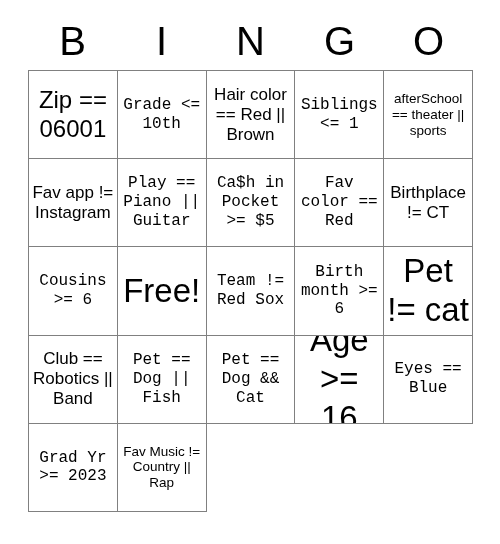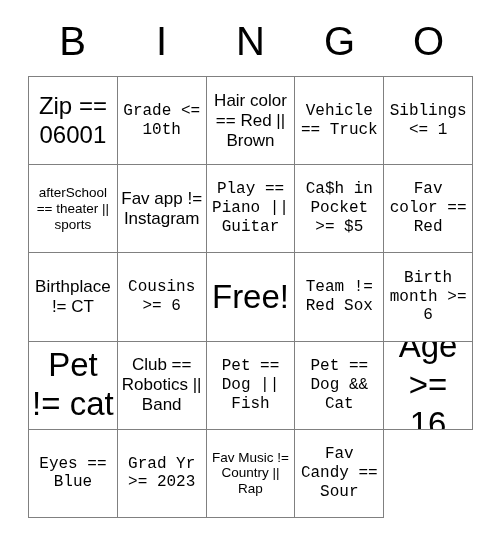--- a/index.html
+++ b/index.html
@@ -36,21 +36,21 @@
     justify-content: center;
     font-size: 40px;
     line-height: 1;
     font-weight: 400;
     letter-spacing: 0px;
     color: #000000;
   }
   #grid {
     position: absolute;
     left: 28px;
-    top: 76px;
+    top: 70px;
     width: 445px;
     height: 442px;
     border-top: 1px solid #808080;
     border-left: 1px solid #808080;
     box-sizing: border-box;
     display: grid;
     grid-template-columns: repeat(5, 1fr);
     grid-template-rows: repeat(5, 1fr);
   }
   .cell {
@@ -94,23 +94,20 @@
   <div id="grid">
 
     <div class="cell">
         <span class="cell-text sz-lg">Zip == 06001</span>
       </div>
     <div class="cell">
         <span class="cell-text sz-md">Grade &lt;= 10th</span>
       </div>
     <div class="cell">
         <span class="cell-text sz-sm">Hair color == Red || Brown</span>
-      </div>
-    <div class="cell">
-        <span class="cell-text sz-md">Vehicle == Truck</span>
       </div>
     <div class="cell">
         <span class="cell-text sz-md">Siblings &lt;= 1</span>
       </div>
 
     <div class="cell">
         <span class="cell-text sz-xs">afterSchool == theater || sports</span>
       </div>
     <div class="cell">
         <span class="cell-text sz-sm">Fav app != Instagram</span>
@@ -159,18 +156,15 @@
       </div>
     <div class="cell">
         <span class="cell-text sz-md">Eyes == Blue</span>
       </div>
     <div class="cell">
         <span class="cell-text sz-md">Grad Yr &gt;= 2023</span>
       </div>
     <div class="cell">
         <span class="cell-text sz-xs">Fav Music != Country || Rap</span>
       </div>
-    <div class="cell">
-        <span class="cell-text sz-md">Fav Candy == Sour</span>
-      </div>
 
   </div>
 </div>
 
 </body></html>

